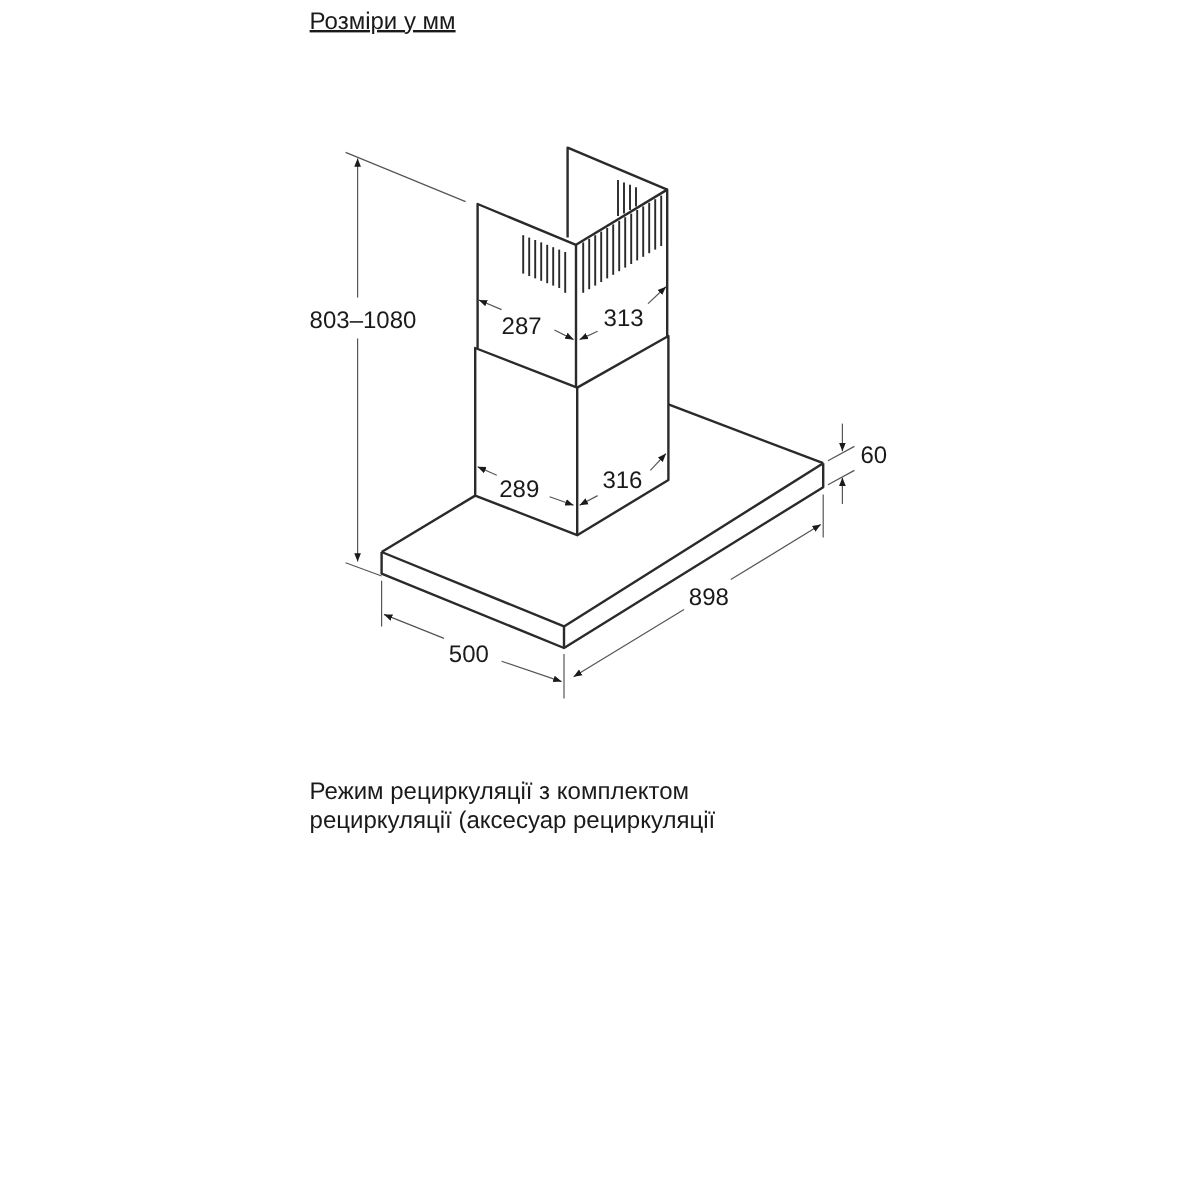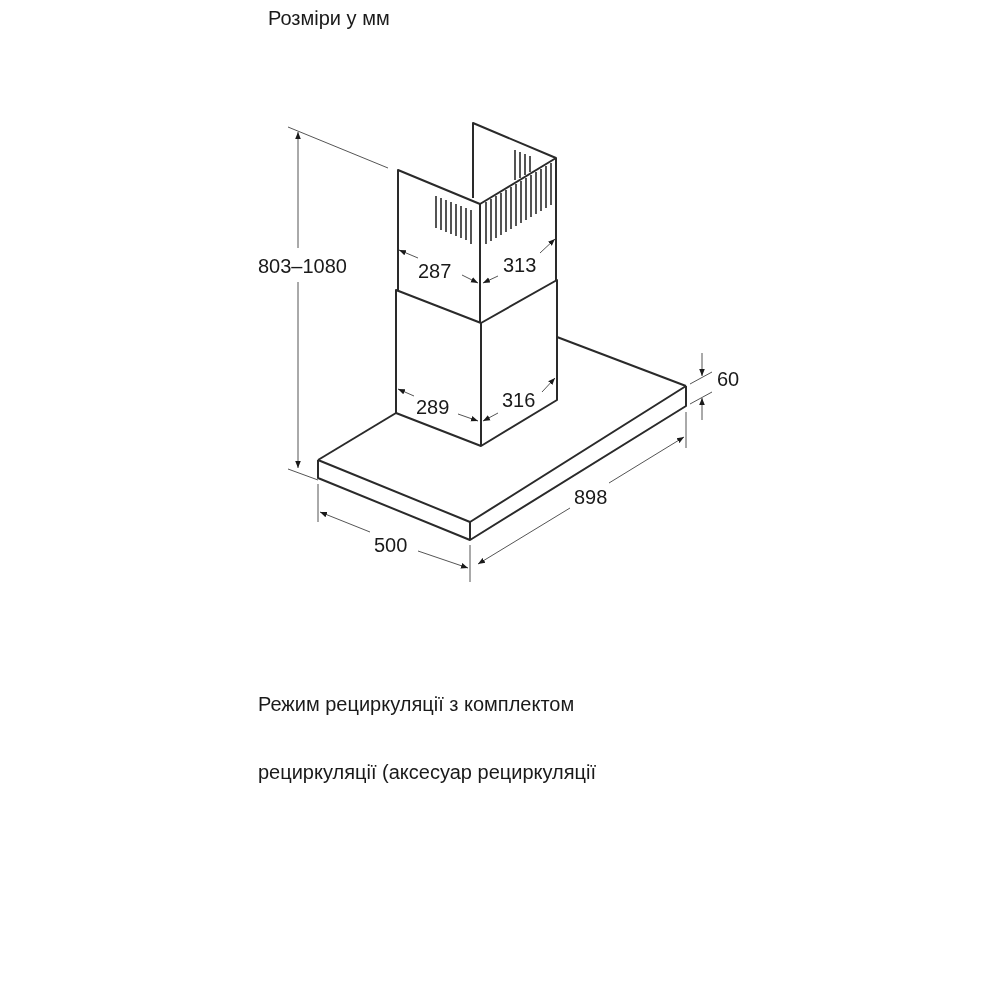--- a/index.html
+++ b/index.html
@@ -1,22 +1,22 @@
 <!DOCTYPE html>
 <html><head>
 <meta charset="utf-8">
 <style>
   html, body { margin:0; padding:0; background:#ffffff; }
   body { width:1000px; height:1000px; position:relative; overflow:hidden;
          font-family:"Liberation Sans", sans-serif; color:#1a1a1a; }
-  .hdr { position:absolute; left:268px; top:6px; font-size:20px; line-height:24px; }
+  .hdr { position:absolute; left:258px; top:6px; font-size:20px; line-height:24px;text-decoration:underline; }
   .hdr .sub { font-weight:normal; }
   .hdr .title { font-weight:bold; }
   .caption { position:absolute; left:258px; top:648px; font-size:20px; line-height:24px; width:460px; }
-  .caption div { white-space:nowrap;margin-top:44px; }
+  .caption div { white-space:nowrap; }
   svg { position:absolute; left:0; top:0; }
   .dimtxt { font-family:"Liberation Sans", sans-serif; font-size:20px; fill:#1a1a1a; }
 </style>
 </head>
 <body>
 
 <div class="hdr">
   <div class="sub">Розміри у мм</div>
 </div>
 

